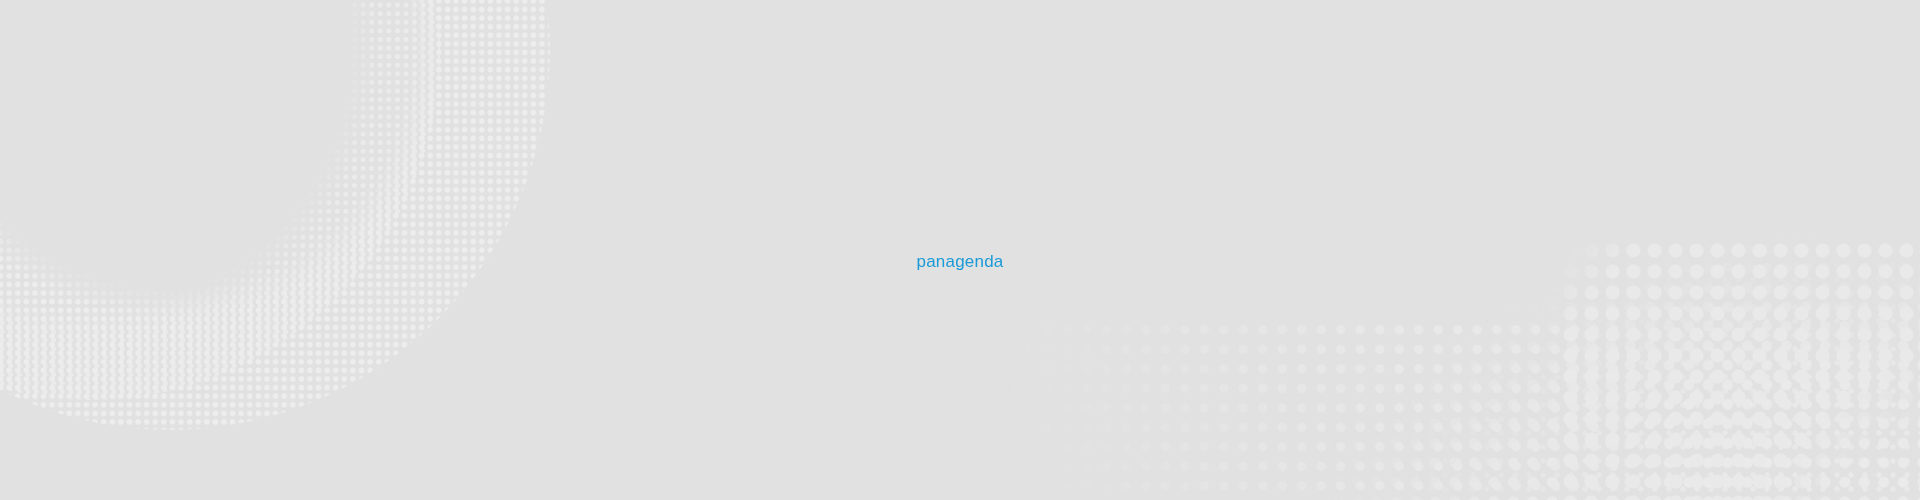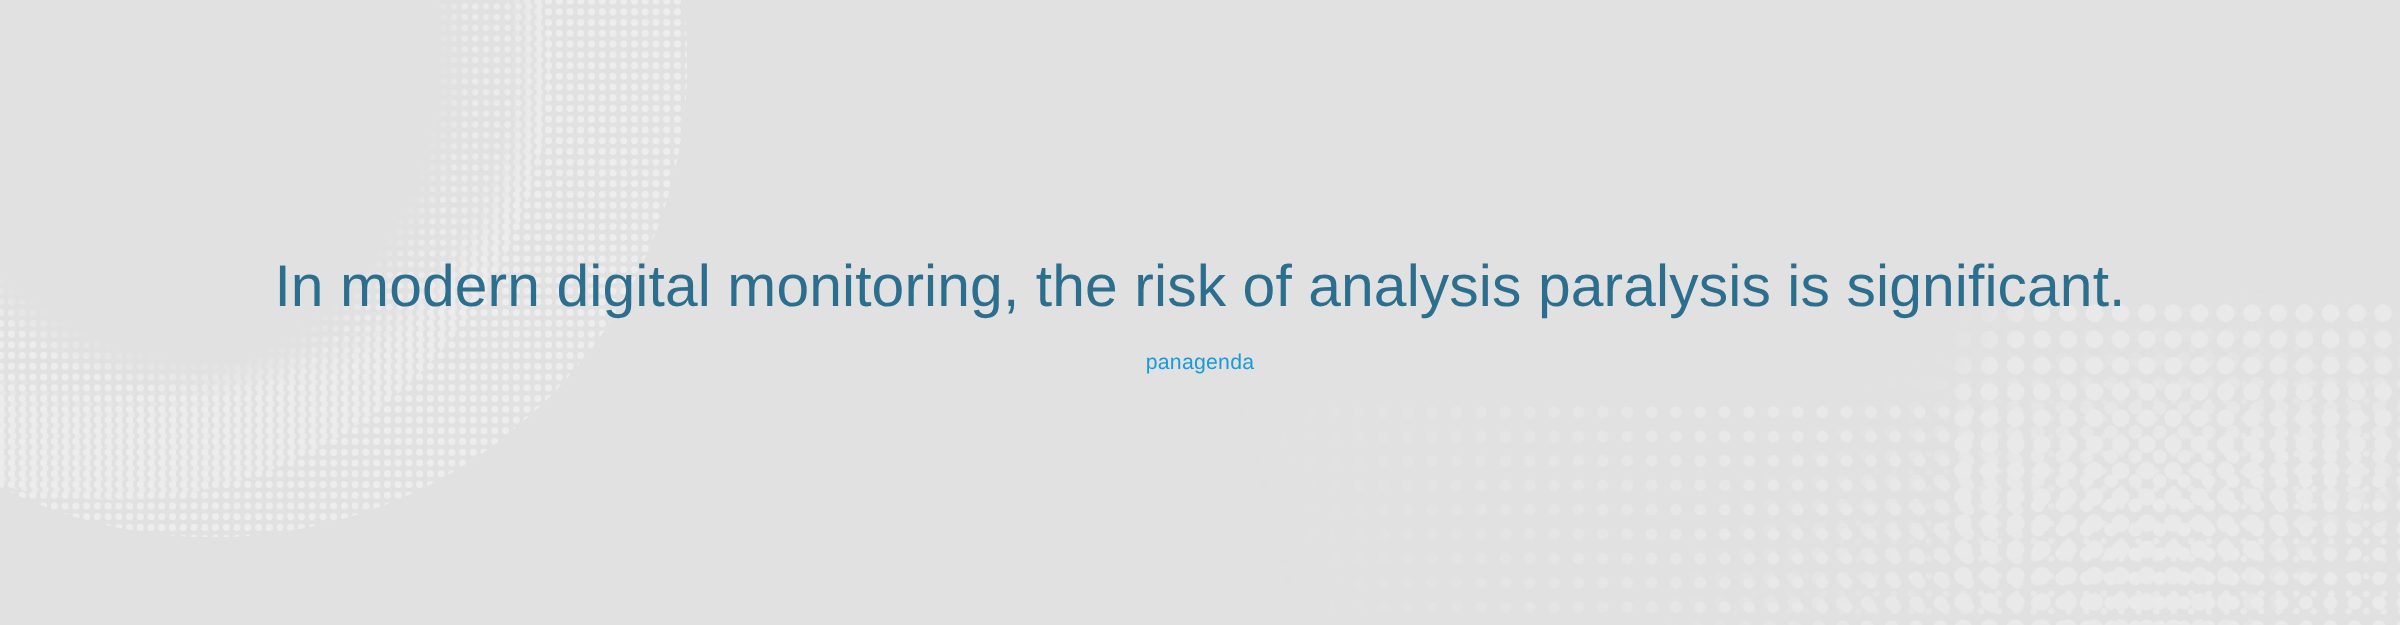--- a/index.html
+++ b/index.html
@@ -146,17 +146,16 @@
 <div class="banner">
 
   <div class="decor decor-arc-topleft"></div>
   <div class="decor decor-arc-topleft2"></div>
   <div class="decor decor-halftone-right-fine"></div>
   <div class="decor decor-halftone-right-mid"></div>
   <div class="decor decor-halftone-bottom"></div>
   <div class="decor decor-halftone-bottomright"></div>
 
   <div class="content">
-    <p class="headline">In modern digital monitoring, the risk of analysis paralysis is significant.</p>
     <p class="attribution">panagenda</p>
   </div>
 
 </div>
 
 </body></html>

